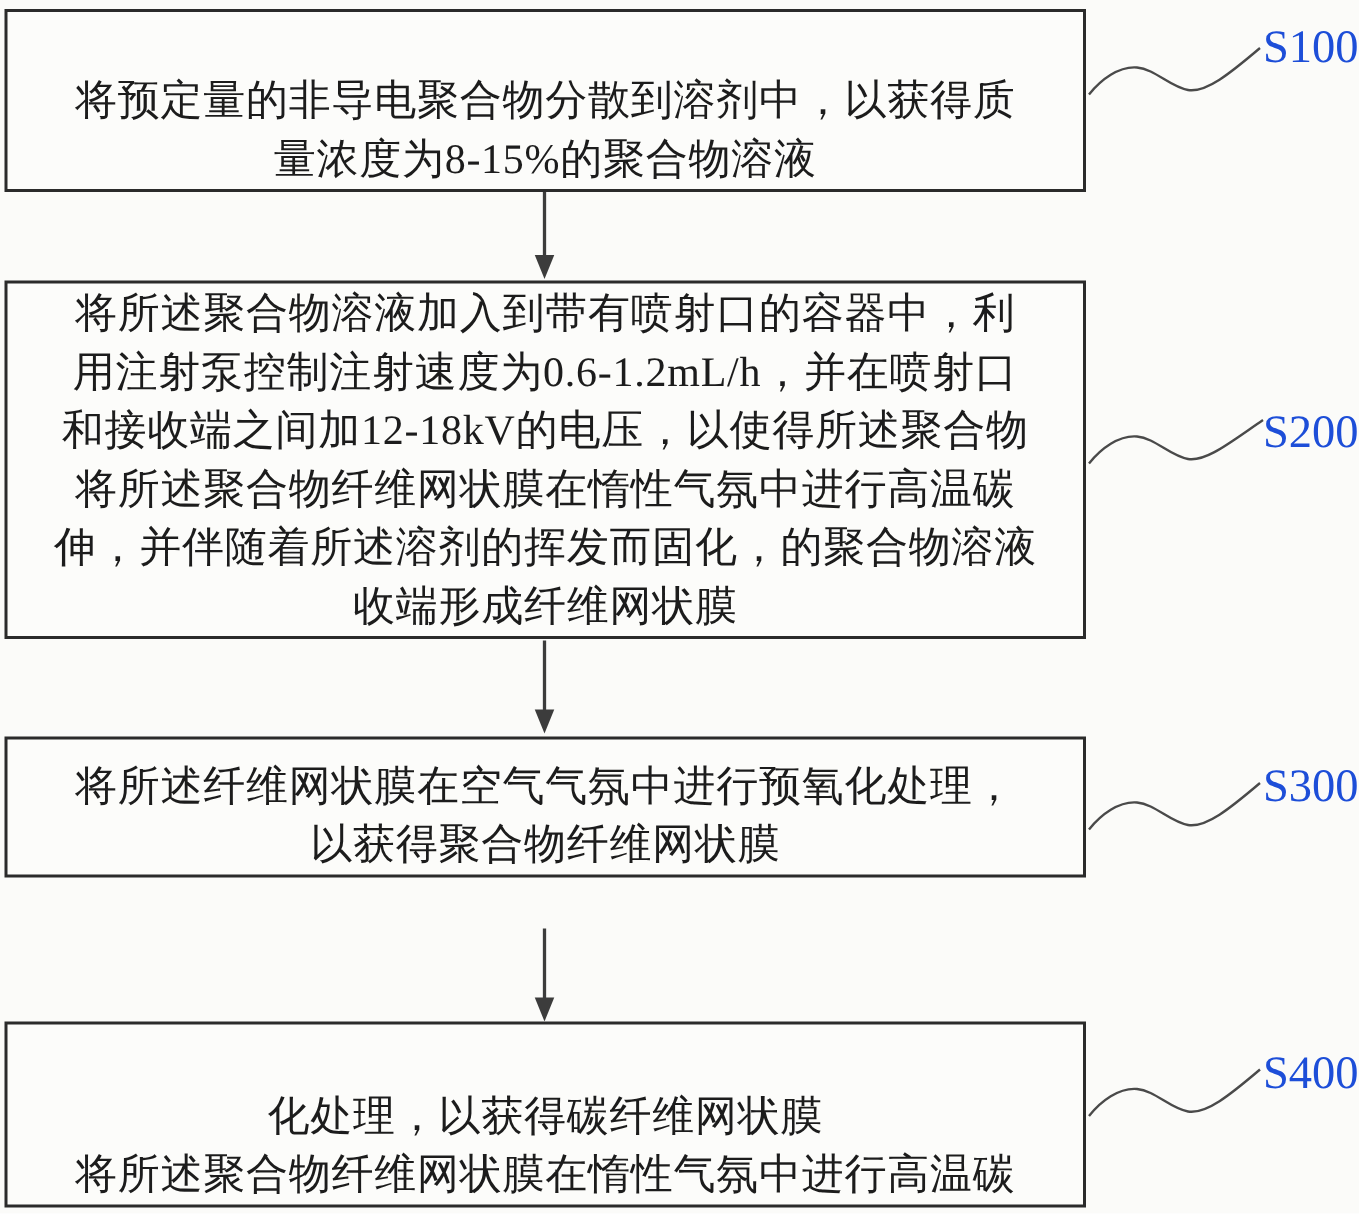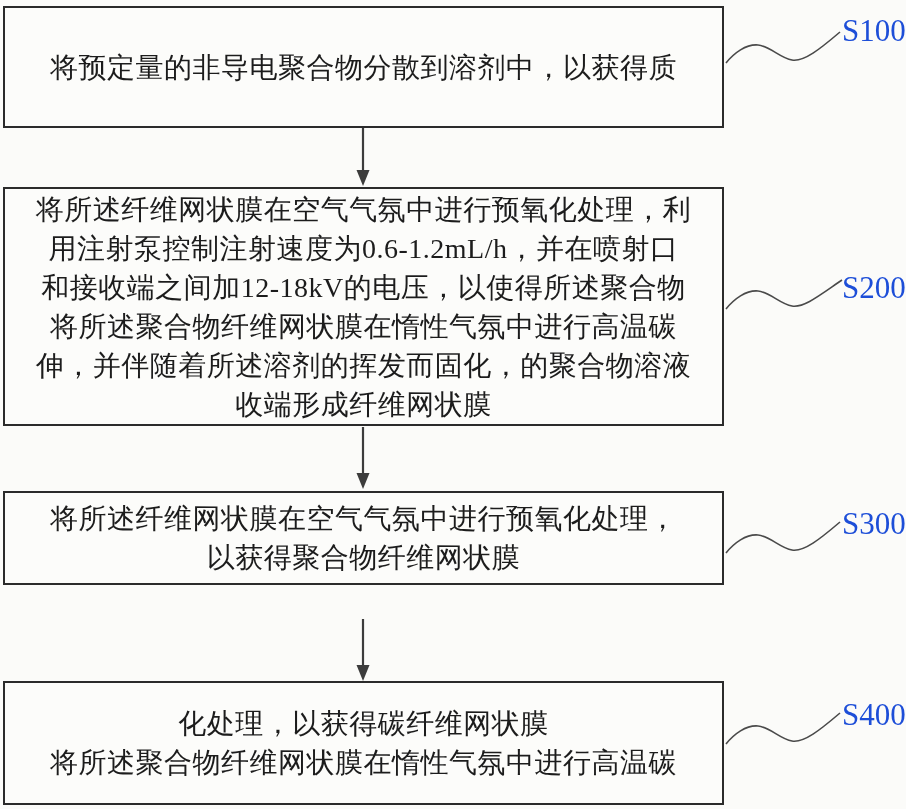--- a/index.html
+++ b/index.html
@@ -14,21 +14,21 @@
     position:absolute;left:0;top:0;width:906px;height:809px;
     pointer-events:none;
   }
   .step-box{
     position:absolute;
     left:3px;width:721px;
     border:2px solid #2b2b2b;
     background:#fcfcfa;
     box-sizing:border-box;
     display:flex;flex-direction:column;
-    justify-content:center;align-items:center;
+    justify-content:flex-end;align-items:center;
   }
   .box-line{
     font-size:28px;
     line-height:39px;
     color:#1c1c1c;
     font-weight:500;
     text-align:center;
     white-space:nowrap;
     letter-spacing:0.5px;
   }
@@ -67,24 +67,25 @@
     <g stroke="#4a4a4a" stroke-width="1.6" fill="none">
       <path d="M 726 63 c 8 -10 20 -19 32 -18 c 12 1 22 13 34 15 c 12 2 28 -11 48 -28"></path>
       <path d="M 726 309 c 8 -10 20 -19 32 -18 c 12 1 22 13 34 15 c 12 2 28 -11 50 -26"></path>
       <path d="M 726 553 c 8 -10 20 -19 32 -18 c 12 1 22 13 34 15 c 12 2 28 -11 48 -28"></path>
       <path d="M 726 744 c 8 -10 20 -19 32 -18 c 12 1 22 13 34 15 c 12 2 28 -11 48 -28"></path>
     </g>
   </svg>
 
   <div class="step-box" style="top:6px;height:122px">
     <div class="box-line">将预定量的非导电聚合物分散到溶剂中，以获得质</div>
+    <div class="box-line">量浓度为8-15%的聚合物溶液</div>
   </div>
 
   <div class="step-box" style="top:187px;height:239px">
-    <div class="box-line">将所述纤维网状膜在空气气氛中进行预氧化处理，利</div>
+    <div class="box-line">将所述聚合物溶液加入到带有喷射口的容器中，利</div>
     <div class="box-line">用注射泵控制注射速度为0.6-1.2mL/h，并在喷射口</div>
     <div class="box-line">和接收端之间加12-18kV的电压，以使得所述聚合物</div>
     <div class="box-line">将所述聚合物纤维网状膜在惰性气氛中进行高温碳</div>
     <div class="box-line">伸，并伴随着所述溶剂的挥发而固化，的聚合物溶液</div>
     <div class="box-line">收端形成纤维网状膜</div>
   </div>
 
   <div class="step-box" style="top:491px;height:94px">
     <div class="box-line">将所述纤维网状膜在空气气氛中进行预氧化处理，</div>
     <div class="box-line">以获得聚合物纤维网状膜</div>

